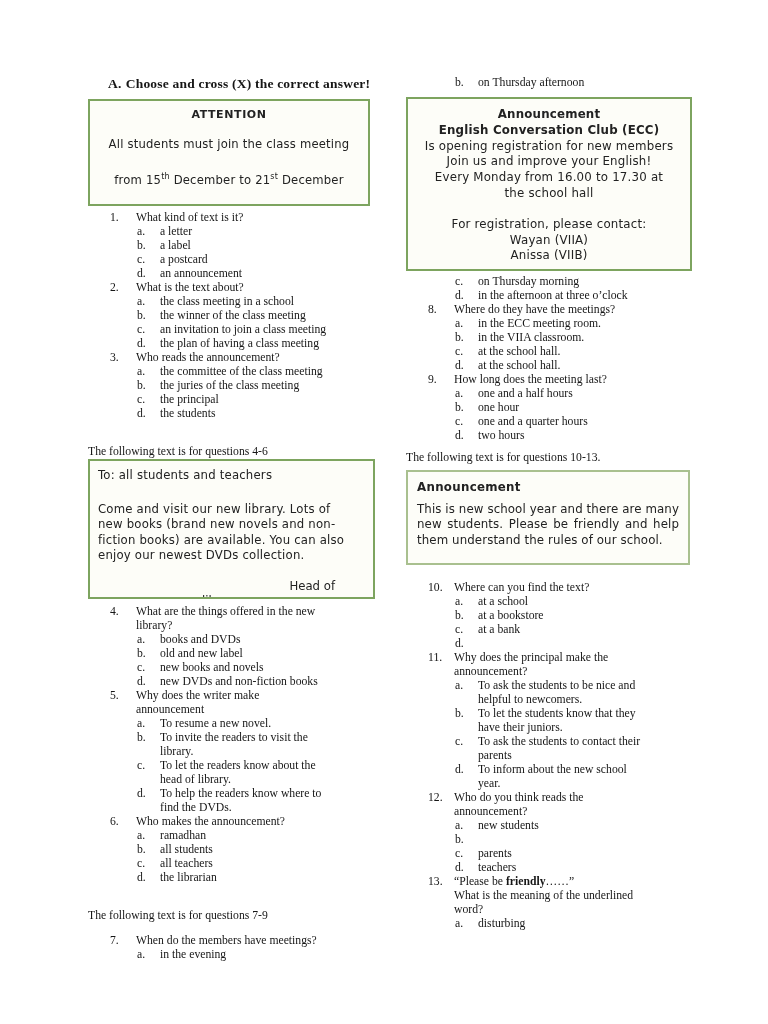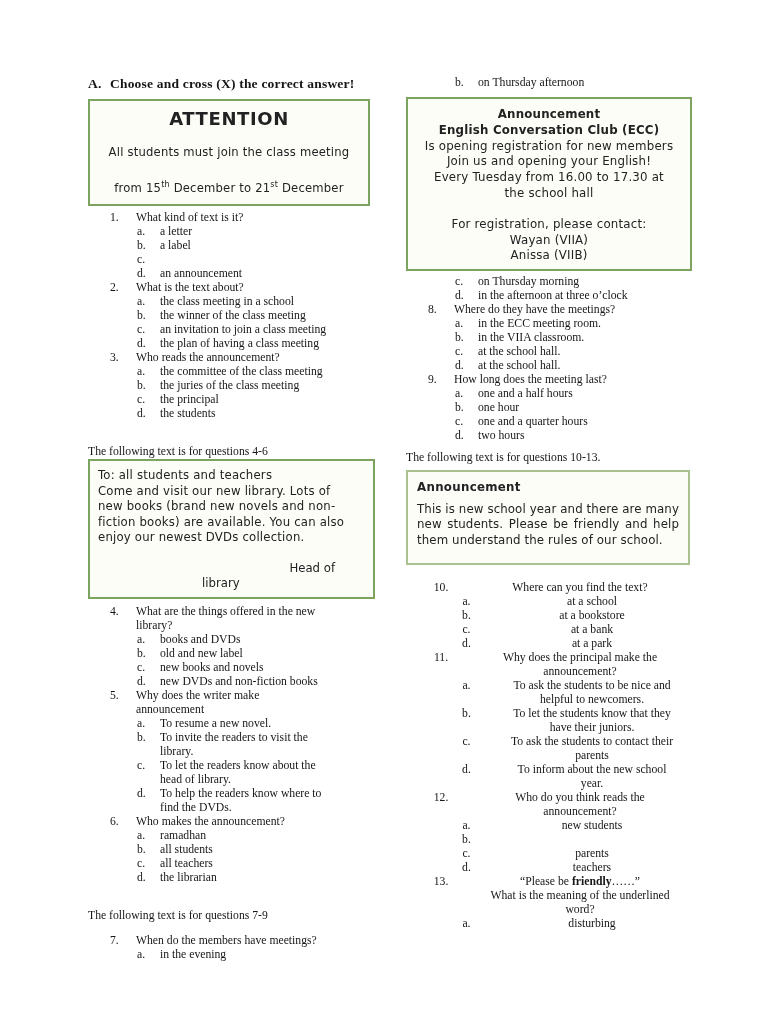--- a/index.html
+++ b/index.html
@@ -3,47 +3,47 @@
 <meta charset="utf-8">
 <style>
   html,body{margin:0;padding:0;background:#ffffff;}
   .page{position:relative;width:768px;height:1024px;background:#ffffff;overflow:hidden;
         color:#161616;font-family:"Liberation Serif",serif;}
   .col{position:absolute;top:76px;}
   .col-left{left:88px;width:298px;}
   .col-right{left:406px;width:300px;}
 
   
-  .heading{font-weight:bold;font-size:13.5px;margin-bottom:7px;letter-spacing:.2px;}
+  .heading{font-weight:bold;font-size:13.5px;margin-bottom:7px;letter-spacing:.2px;text-align:center;}
   .heading .h-label{display:inline-block;width:22px;}
 
   
   .gbox{border:2px solid #7da45f;background:#fdfdf8;box-sizing:border-box;
         font-family:"DejaVu Sans",sans-serif;color:#222;}
   .attention-box{width:282px;height:107px;padding:7px 8px 0 8px;overflow:hidden;margin-bottom:5px;}
-  .abox-title{text-align:center;font-weight:bold;font-size:18px;letter-spacing:.6px;margin-bottom:5px;}
+  .abox-title{text-align:center;font-weight:bold;font-size:11px;letter-spacing:.6px;margin-bottom:5px;}
   .abox-line{text-align:center;font-size:11.6px;line-height:15.5px;letter-spacing:.2px;margin-top:16px;}
   .abox-line sup{font-size:8px;}
   .abox-signer{text-align:right;padding-right:32px;font-size:15px;margin-top:6px;}
   .abox-clip{height:7px;overflow:hidden;text-align:right;padding-right:44px;color:#9a9a9a;font-size:9px;letter-spacing:3px;}
 
   
   .qlist{font-size:11.7px;line-height:14px;}
   .q-row,.opt-row{display:flex;}
   .q-num{flex:none;margin-left:22px;width:26px;}
   .q-text{flex:1;white-space:pre-wrap;}
   .q-text .bold{font-weight:bold;}
   .opt-letter{flex:none;margin-left:49px;width:23px;}
   .opt-text{flex:1;white-space:pre-wrap;}
 
   .intro{font-size:11.7px;margin-top:24px;margin-bottom:1px;}
 
   
   .library-box{width:287px;height:140px;padding:7px 8px;overflow:hidden;font-size:11.7px;line-height:15.5px;margin-top:1px;}
-  .lib-to{margin-bottom:0;letter-spacing:.2px;}
+  .lib-to{margin-bottom:18px;letter-spacing:.2px;}
   .lib-body{white-space:pre-wrap;letter-spacing:.2px;}
   .lib-headof{text-align:right;padding-right:30px;margin-top:15px;}
   .lib-library{margin-left:104px;}
   .lib-signer{text-align:right;padding-right:24px;margin-top:5px;}
   .after-lib{margin-top:6px;}
 
   .q7-block{margin-top:12px;}
 
   
   .orphan-row{font-size:11.7px;line-height:14px;margin-bottom:7px;}
@@ -51,21 +51,21 @@
            font-size:11.8px;line-height:15.8px;letter-spacing:.2px;margin-bottom:4px;}
   .ecc-title{font-weight:bold;}
   .ecc-line{white-space:pre-wrap;}
   .ecc-gap{height:15px;}
 
   .school-box{width:284px;height:95px;padding:8px 9px;overflow:hidden;font-size:11.8px;
               line-height:15.5px;margin-top:6px;border-color:#a9c08f;}
   .school-title{font-weight:bold;margin-bottom:6px;letter-spacing:.3px;}
   .school-body{text-align:justify;letter-spacing:.1px;}
 
-  .after-box-list{margin-top:16px;text-align:center;}
+  .after-box-list{margin-top:16px;}
   .q89-list{margin-top:0;}
   .intro-right{margin-top:8px;}
 </style>
 </head>
 <body>
 
 <div class="page">
 
   <div class="col col-left">
 
@@ -91,20 +91,21 @@
           <div class="opt-row">
             <span class="opt-letter">a.</span>
             <span class="opt-text">a letter</span>
           </div>
           <div class="opt-row">
             <span class="opt-letter">b.</span>
             <span class="opt-text">a label</span>
           </div>
           <div class="opt-row">
             <span class="opt-letter">c.</span>
+            <span class="opt-text">a postcard</span>
           </div>
           <div class="opt-row">
             <span class="opt-letter">d.</span>
             <span class="opt-text">an announcement</span>
           </div>
         </div>
         <div class="q-item">
           <div class="q-row">
             <span class="q-num">2.</span>
             <span class="q-text">What is the text about?</span>
@@ -257,22 +258,22 @@
 
     <div class="orphan-row opt-row">
       <span class="opt-letter">b.</span>
       <span class="opt-text">on Thursday afternoon</span>
     </div>
 
     <div class="gbox ecc-box">
       <div class="ecc-title">Announcement</div>
       <div class="ecc-title">English Conversation Club (ECC)</div>
       <div class="ecc-line">Is opening registration for new members</div>
-      <div class="ecc-line">Join us and opening your English!</div>
-      <div class="ecc-line">Every Tuesday from 16.00 to 17.30 at
+      <div class="ecc-line">Join us and improve your English!</div>
+      <div class="ecc-line">Every Monday from 16.00 to 17.30 at
 the school hall</div>
       <div class="ecc-gap"></div>
       <div class="ecc-line">For registration, please contact:</div>
       <div class="ecc-line">Wayan (VIIA)</div>
       <div class="ecc-line">Anissa (VIIB)</div>
     </div>
 
     <div class="qlist">
       <div class="opt-row">
         <span class="opt-letter">c.</span>
@@ -351,21 +352,20 @@
           <div class="opt-row">
             <span class="opt-letter">b.</span>
             <span class="opt-text">at a bookstore</span>
           </div>
           <div class="opt-row">
             <span class="opt-letter">c.</span>
             <span class="opt-text">at a bank</span>
           </div>
           <div class="opt-row">
             <span class="opt-letter">d.</span>
-            <span class="opt-text">at a park</span>
           </div>
         </div>
         <div class="q-item">
           <div class="q-row">
             <span class="q-num">11.</span>
             <span class="q-text">Why does the principal make the
 announcement?</span>
           </div>
           <div class="opt-row">
             <span class="opt-letter">a.</span>

